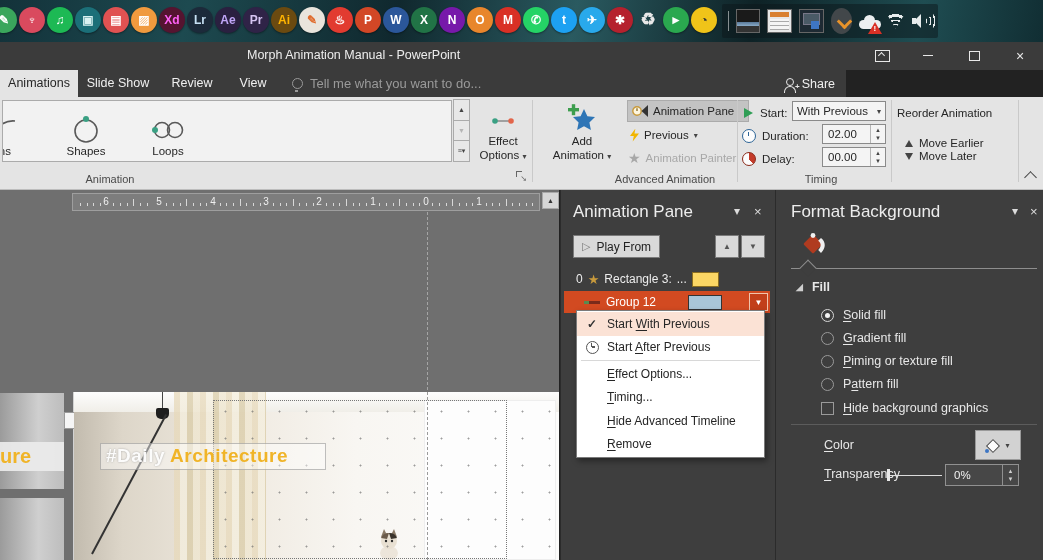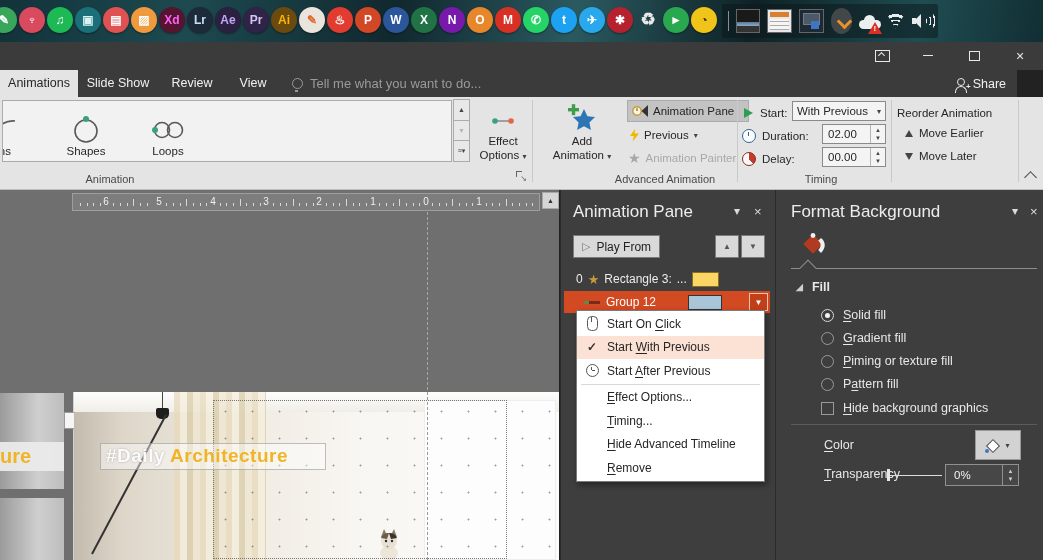--- a/index.html
+++ b/index.html
@@ -50,21 +50,21 @@
   .winbtn{width:46px;height:28px;display:flex;align-items:center;justify-content:center;color:#e8e8e8;}
   .ico-ribbon-disp{width:13px;height:10px;border:1px solid #e8e8e8;position:relative;}
   .ico-ribbon-disp::before{content:"";position:absolute;left:3.5px;top:2px;width:4px;height:4px;
     border-top:1.5px solid #e8e8e8;border-left:1.5px solid #e8e8e8;transform:rotate(45deg);}
   .ico-min{width:10px;height:1px;border-top:1.5px solid #e8e8e8;}
   .ico-restore{width:9px;height:8px;border:1.2px solid #e8e8e8;position:relative;background:#3b3b3b;}
   .ico-restore::before{content:"";position:absolute;left:2px;top:-4px;width:9px;height:8px;border:1.2px solid #e8e8e8;z-index:-1;}
   .ico-close{font-size:14px;line-height:14px;}
 
   
-  .tabrow{position:absolute;left:0;top:70px;width:1017px;height:27px;background:#3b3b3b;}
+  .tabrow{position:absolute;left:0;top:70px;width:846px;height:27px;background:#3b3b3b;}
   .tab{position:absolute;top:0;height:27px;line-height:27px;font-size:12.5px;color:#f0f0f0;text-align:center;}
   .tab.active{background:#e4e4e4;color:#262626;}
   .tellme{position:absolute;left:292px;top:0;height:27px;display:flex;align-items:center;gap:7px;color:#9a9a9a;font-size:13px;}
   .bulb{width:9px;height:9px;border:1.5px solid #9a9a9a;border-radius:50%;position:relative;}
   .bulb::after{content:"";position:absolute;left:2px;bottom:-4px;width:3px;height:2px;border-bottom:2px solid #9a9a9a;}
   .share-btn{position:absolute;right:5px;top:3px;height:22px;display:flex;align-items:center;gap:6px;color:#f0f0f0;font-size:12.5px;padding:0 6px;}
   .person{position:relative;width:12px;height:13px;}
   .person::before{content:"";position:absolute;left:2px;top:0;width:6px;height:6px;border:1.4px solid #e8e8e8;border-radius:50%;}
   .person::after{content:"";position:absolute;left:0;top:8px;width:10px;height:6px;border:1.4px solid #e8e8e8;border-bottom:none;border-radius:6px 6px 0 0;}
   .person .plus{position:absolute;right:-4px;bottom:0;font-size:8px;color:#e8e8e8;font-weight:bold;}
@@ -243,20 +243,21 @@
           <span class="warn"></span>
         </div>
       <div class="wifi"></div>
       <div class="speaker">
           <span class="waves"></span>
         </div>
     </div>
   </div>
 
   <div class="titlebar">
+    <div class="title-text">Morph Animation Manual - PowerPoint</div>
     <div class="winbtns">
       <div class="winbtn">
           <span class="ico-ribbon-disp"></span>
         </div>
       <div class="winbtn">
           <span class="ico-min"></span>
         </div>
       <div class="winbtn">
           <span class="ico-restore"></span>
         </div>
@@ -383,21 +384,21 @@
     </div>
     <div class="spin" style="left:822px;top:50px;width:64px;">
       <span class="val">00.00</span>
       <span class="arrows">
           <span>▲</span>
           <span>▼</span>
         </span>
     </div>
     <div class="grp-sep" style="left:891px;"></div>
     <div class="rib-small" style="left:897px;top:5px;">Reorder Animation</div>
-    <div class="reorder-item" style="left:905px;top:30px;">
+    <div class="reorder-item" style="left:905px;top:40px;">
       <span class="tri-up"></span>
       <span>Move Earlier</span>
     </div>
     <div class="reorder-item" style="left:905px;top:53px;">
       <span class="tri-down"></span>
       <span>Move Later</span>
     </div>
     <div class="grp-label" style="left:756px;width:130px;">Timing</div>
     <div class="grp-sep" style="left:1018px;"></div>
     <div class="collapse-chev"></div>
@@ -535,26 +536,20 @@
 
     <div class="anim-row2" style="background-color: rgb(210, 74, 33);">
       <span class="row2-icon" style="margin-left:20px;"></span>
       <span>Group 12</span>
       <span class="swatch" style="width: 34px; border-color: rgb(51, 51, 51); margin-left: 26px; background-color: rgb(169, 198, 216);"></span>
       <span class="row2-dd" style="margin-right:2px;">▼</span>
     </div>
   </div>
 
   <div class="ctx-menu">
-    <div class="mi">
-      <span class="gutter">
-          <span class="mouse-ico"></span>
-        </span>
-      <span><span>Start On </span><u>C</u><span>lick</span></span>
-    </div>
     <div class="mi" style="background-color: rgb(251, 226, 213);">
       <span class="gutter">
           <span class="check-ico">✓</span>
         </span>
       <span><span>Start </span><u>W</u><span>ith Previous</span></span>
     </div>
     <div class="mi">
       <span class="gutter">
           <span class="clock-ico"></span>
         </span>

